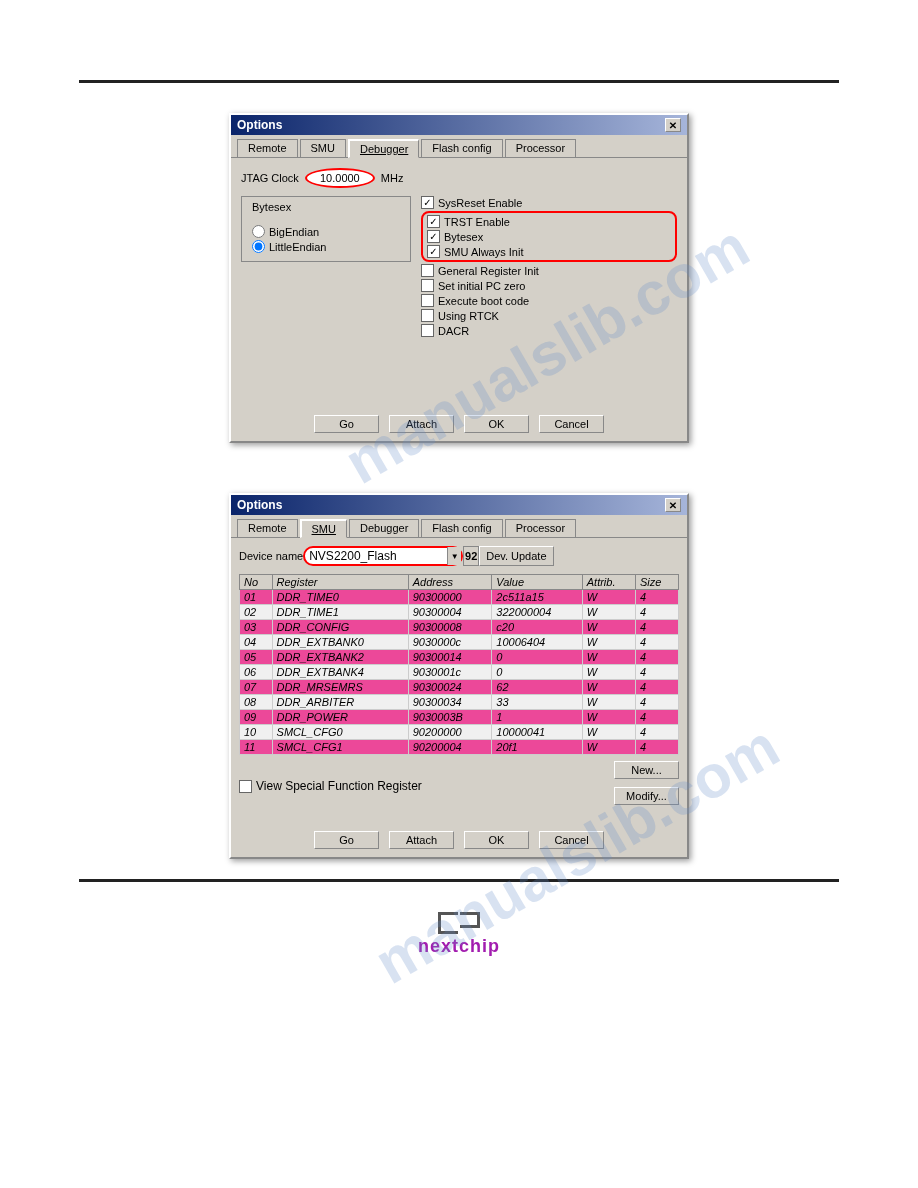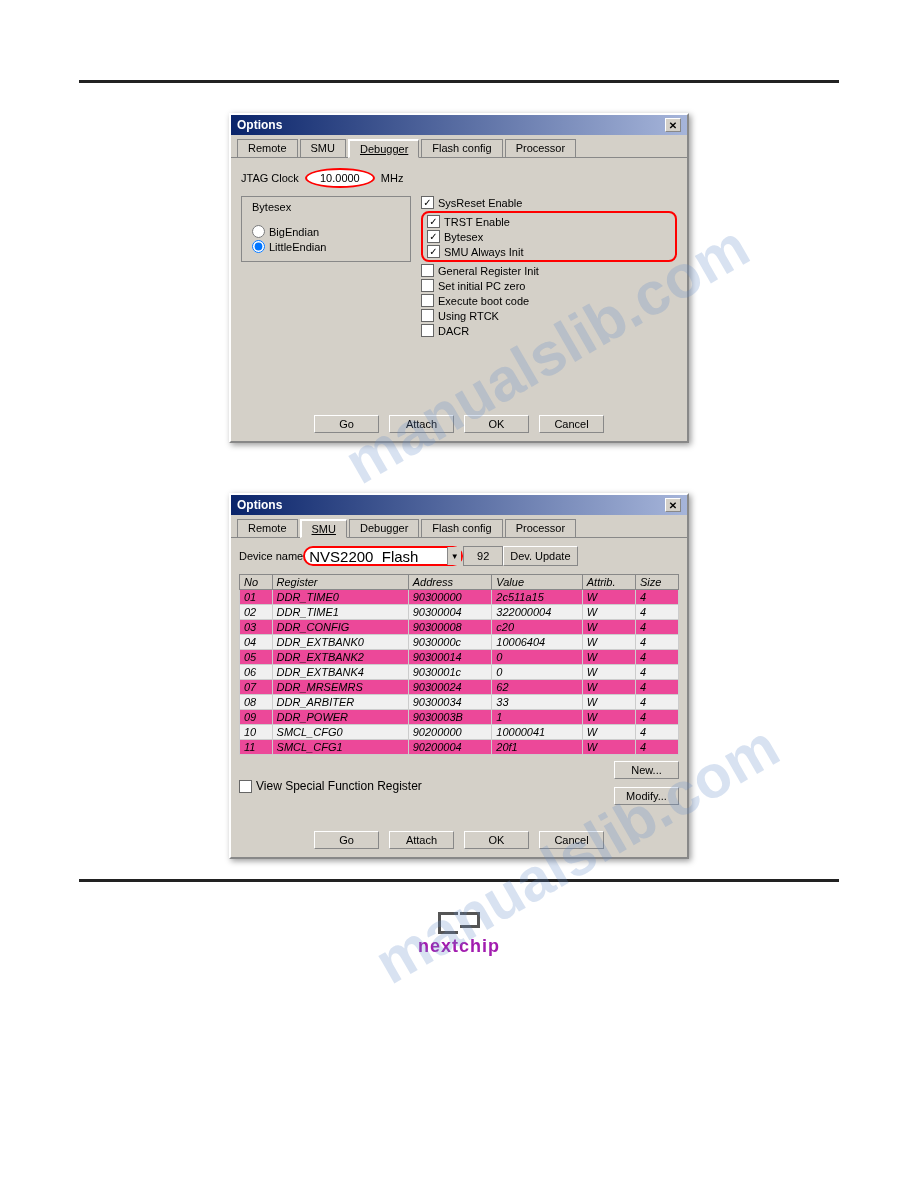--- a/index.html
+++ b/index.html
@@ -289,49 +289,50 @@
       position: relative;
       display: inline-flex;
       align-items: center;
     }
 
     .device-dropdown {
       width: 160px;
       height: 20px;
       border: 2px solid #f00;
       border-radius: 10px;
-      font-size: 15px;
+      font-size: 12px;
       background: white;
       padding: 0 4px;
       appearance: none;
     }
 
     .dropdown-arrow {
       position: absolute;
       right: 2px;
       width: 14px;
       height: 18px;
       background: #d4d0c8;
       border-left: 1px solid #888;
       display: flex;
       align-items: center;
       justify-content: center;
       font-size: 8px;
     }
 
     .dev-num {
       font-size: 11px;
-      width: 40px;
+      width: 16px;
       text-align: center;
       border: 1px solid #888;
       background: #d4d0c8;
       height: 20px;
       display: flex;
       align-items: center;
       justify-content: center;
+      font-weight: bold;
     }
 
     .dev-update-btn {
       height: 20px;
       background: #d4d0c8;
       border: 1px solid #888;
       border-top-color: #fff;
       border-left-color: #fff;
       font-size: 11px;
       cursor: pointer;

